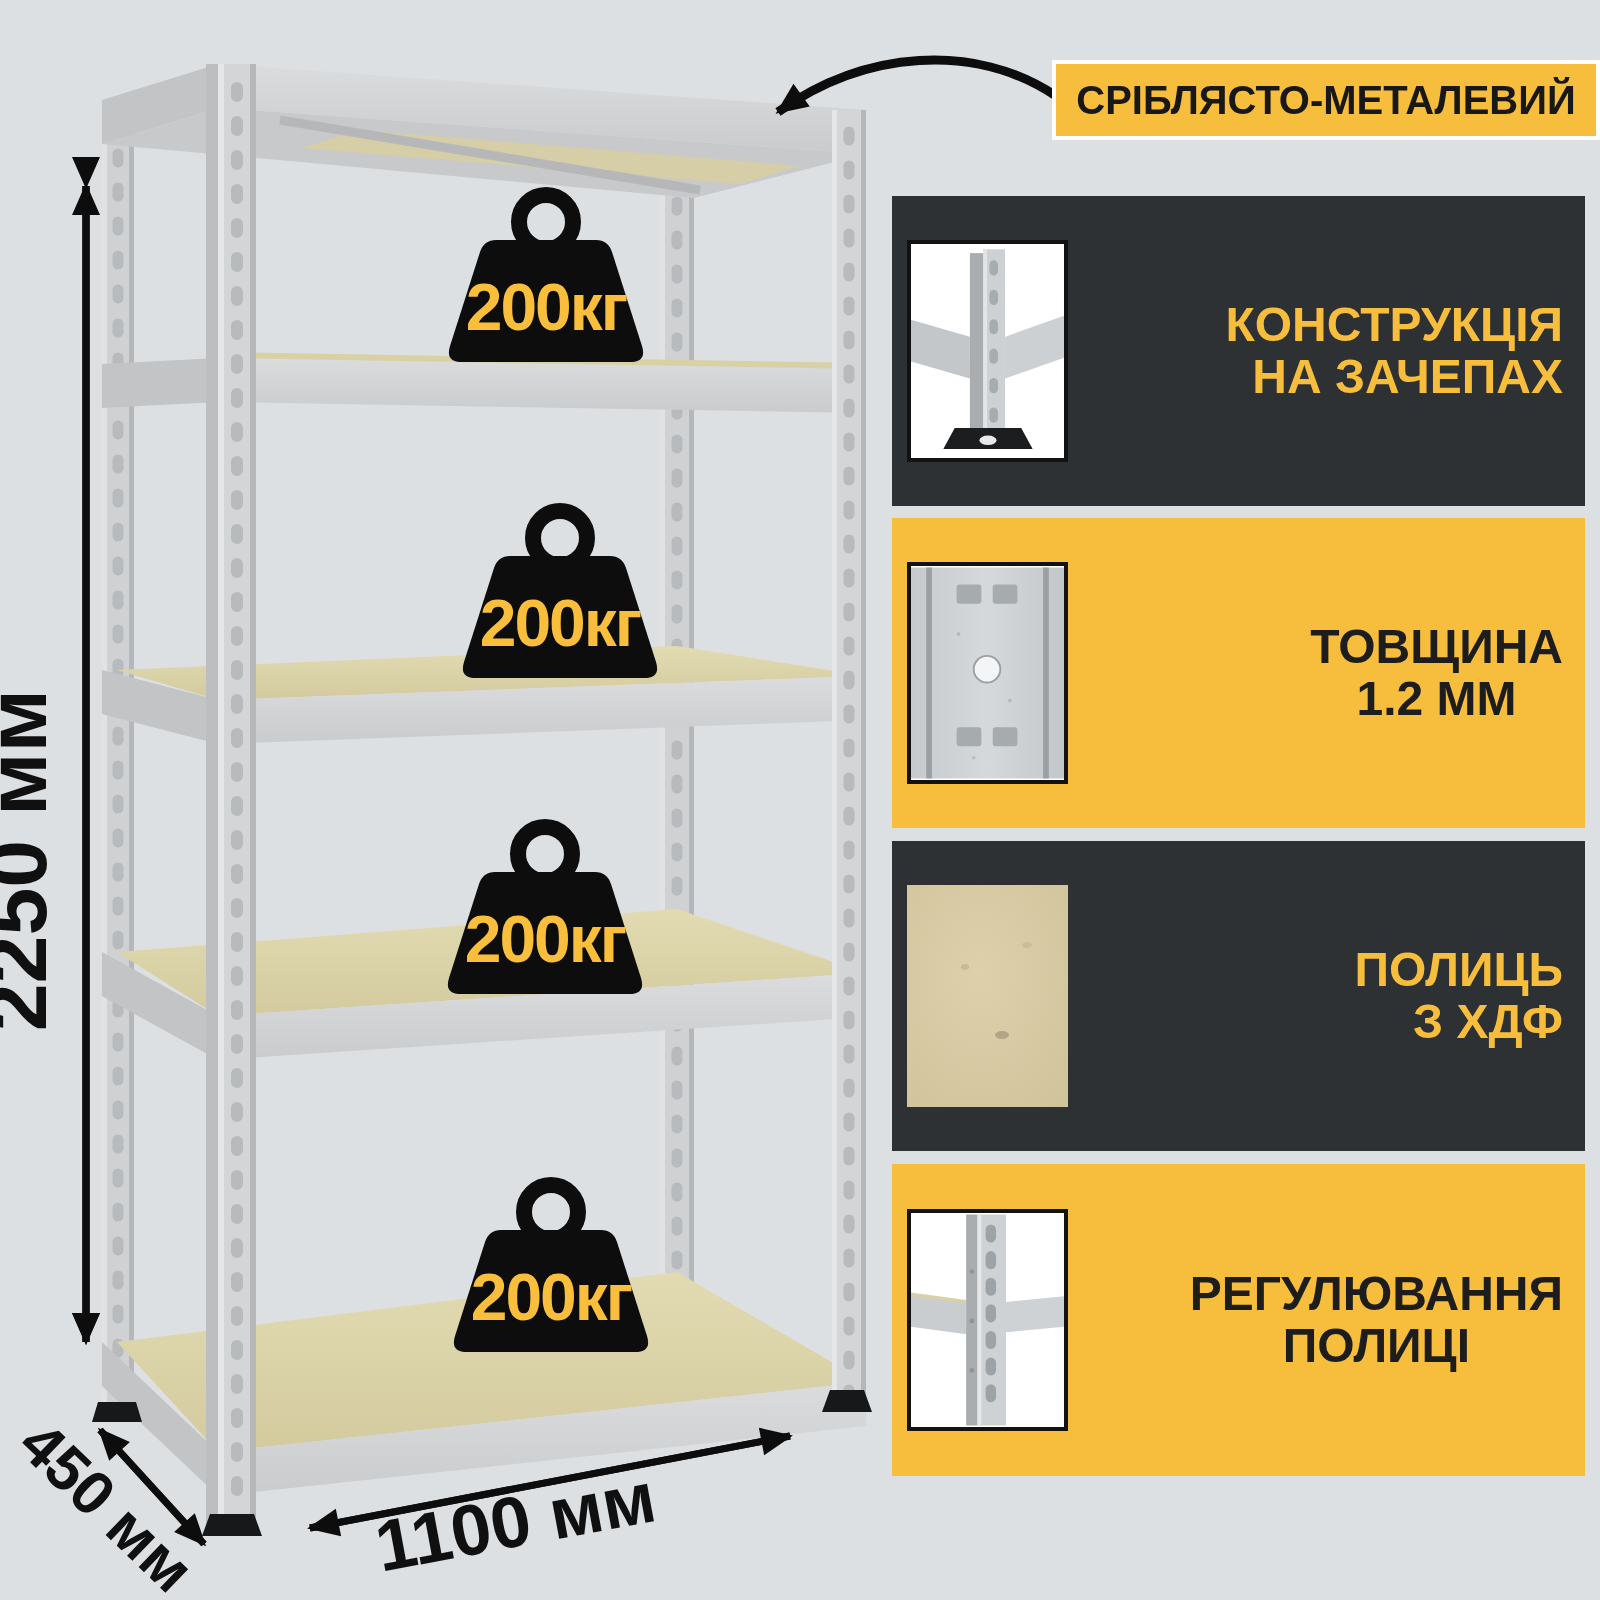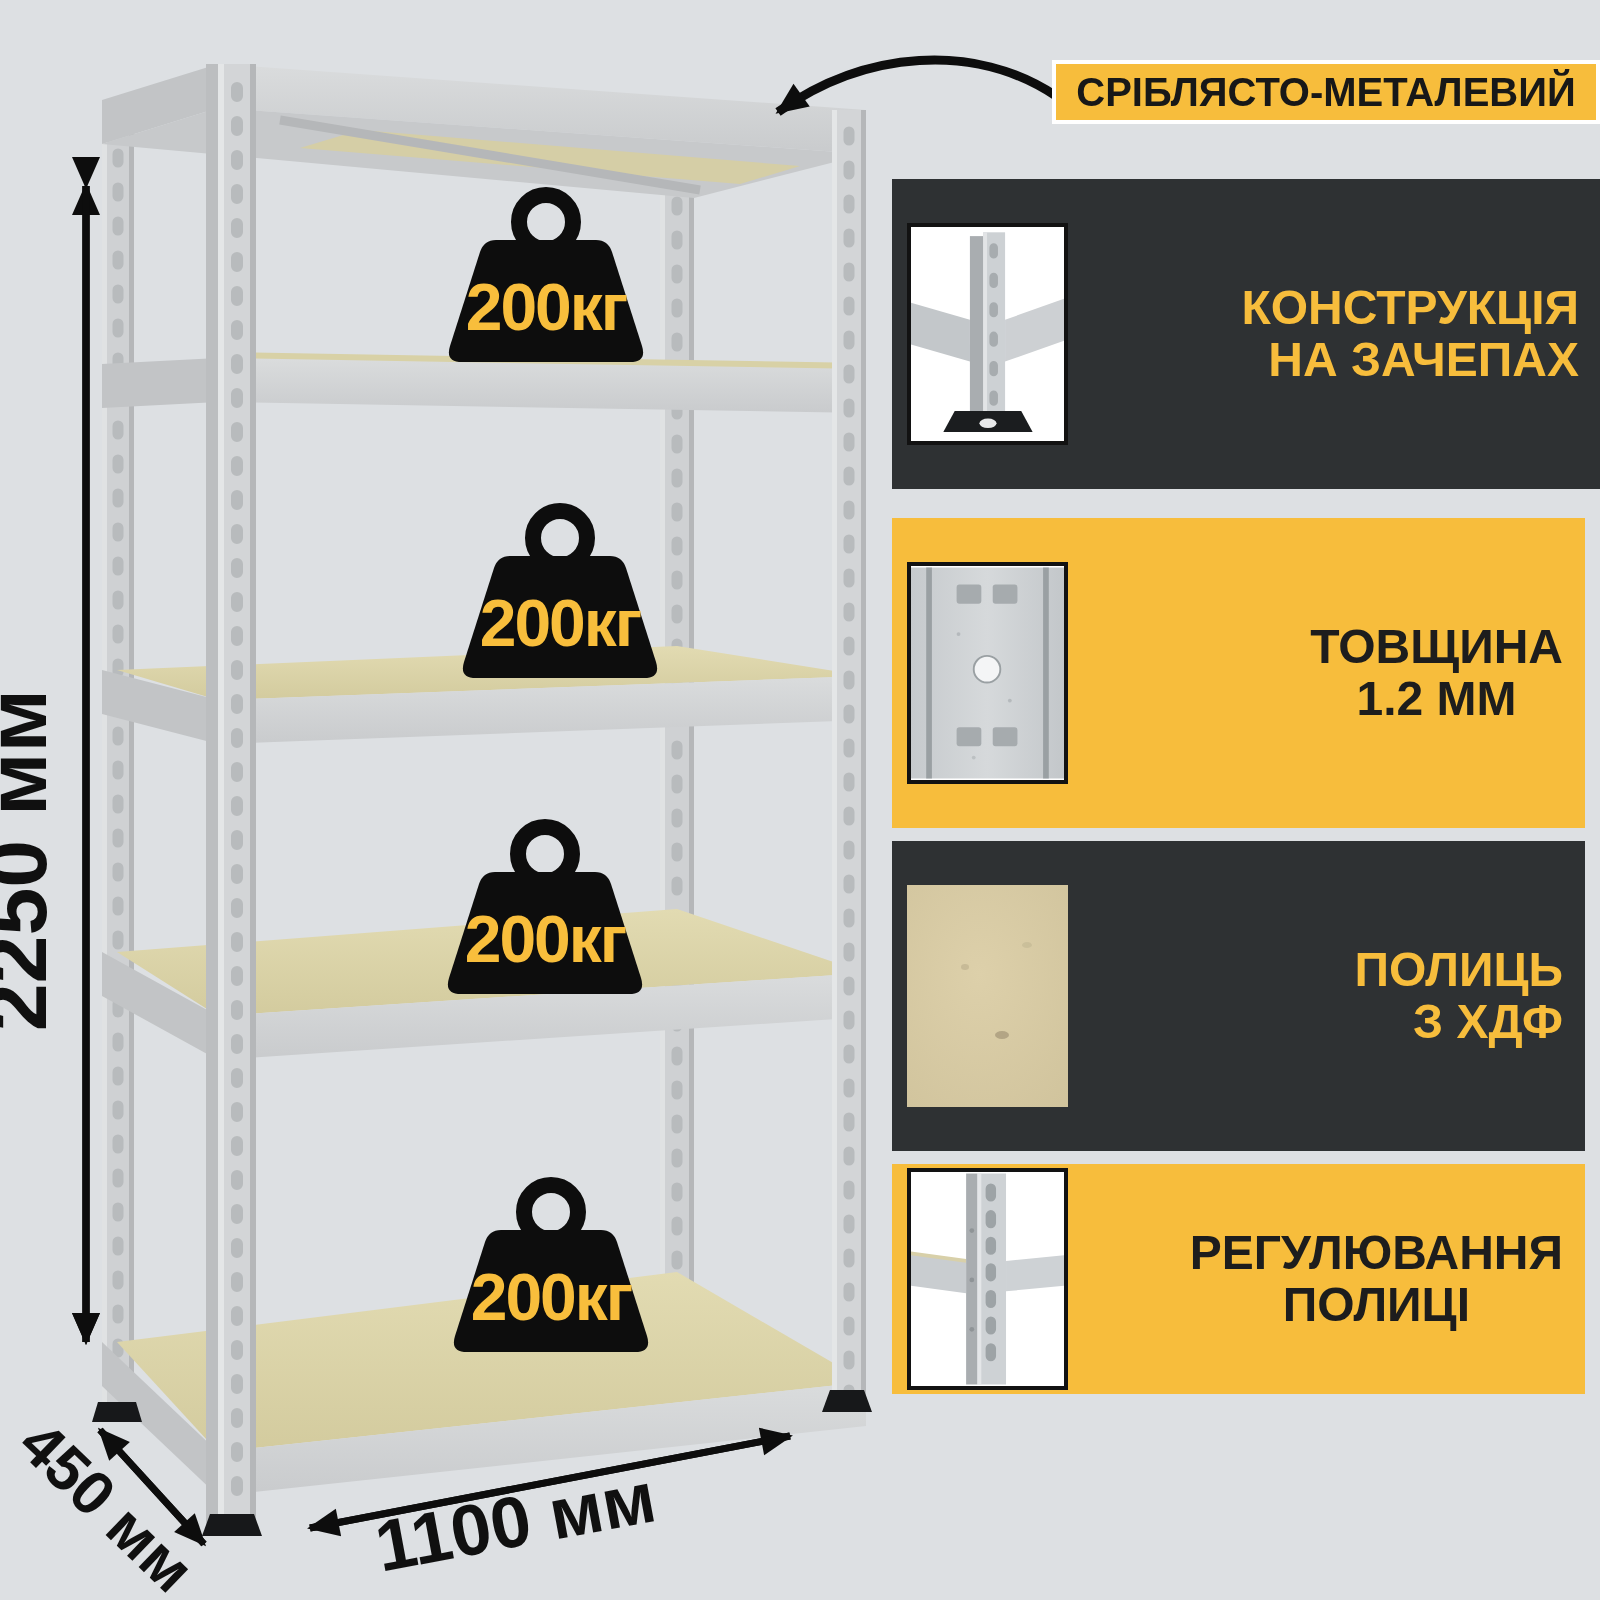--- a/index.html
+++ b/index.html
@@ -4,21 +4,21 @@
 <style>
   html,body{margin:0;padding:0;background:#b9bdc2;}
   #stage{
     position:relative;width:1600px;height:1600px;overflow:hidden;
     background:#dde0e3;font-family:"Liberation Sans",sans-serif;
   }
   #scene{position:absolute;left:0;top:0;}
   .dim-text{font-weight:bold;fill:#101010;}
   
   #badge{
-    position:absolute;left:1052px;top:60px;width:548px;height:64px;
+    position:absolute;left:1052px;top:60px;width:548px;height:80px;
     box-sizing:border-box;border:4px solid #ffffff;background:#f7bd3c;
     display:flex;align-items:center;justify-content:center;
     font-weight:bold;font-size:40px;color:#181818;letter-spacing:0px;
     white-space:nowrap;
   }
   
   .card{
     position:absolute;left:892px;width:693px;height:310px;
   }
   .card.dark{background:#2e3133;}
@@ -161,21 +161,21 @@
       <text class="dim-text" x="520" y="1546" font-size="72" text-anchor="middle" transform="rotate(-10.5,520,1546)">1100 мм</text>
     </g>
 
     <path d="M 1056 96 C 975 42 865 50 778 112" fill="none" stroke="#0d0d0d" stroke-width="9" marker-end="url(#ah)"></path>
   </svg>
 
   <div id="badge">
     <span>СРІБЛЯСТО-МЕТАЛЕВИЙ</span>
   </div>
 
-  <div class="card dark" style="top:179px;padding-left:16px;">
+  <div class="card dark" style="top:196px;">
     <div class="card-photo bordered">
       <svg viewBox="0 0 161 222">
         <rect x="0" y="0" width="161" height="222" fill="#ffffff"></rect>
         <polygon points="0,78 62,96 62,140 0,122" fill="#c3c7ca"></polygon>
         <polygon points="99,96 161,74 161,118 99,140" fill="#cdd0d3"></polygon>
         <rect x="62" y="8" width="14" height="200" fill="#a9adb0"></rect>
         <rect x="76" y="4" width="23" height="204" fill="#cdd1d4"></rect>
         <rect x="76" y="4" width="4" height="204" fill="#e2e4e6"></rect>
         <line x1="87" y1="20" x2="87" y2="190" stroke="#8f9497" stroke-width="9" stroke-dasharray="7 24" stroke-linecap="round" opacity="0.6"></line>
         <polygon points="46,192 116,192 128,214 34,214" fill="#1b1d1f"></polygon>
@@ -231,21 +231,21 @@
         <ellipse cx="58" cy="82" rx="4" ry="3" fill="#8d8065" opacity="0.25"></ellipse>
         <ellipse cx="120" cy="60" rx="5" ry="3" fill="#b3a888" opacity="0.35"></ellipse>
       </svg>
     </div>
     <div class="card-title">
       <span>ПОЛИЦЬ</span>
       <span>З ХДФ</span>
     </div>
   </div>
 
-  <div class="card yellow" style="top:1164px;height:230px;">
+  <div class="card yellow" style="top:1164px;height:312px;">
     <div class="card-photo bordered">
       <svg viewBox="0 0 161 222">
         <rect x="0" y="0" width="161" height="222" fill="#ffffff"></rect>
         <polygon points="0,82 58,90 58,95 0,87" fill="#d8d0a9"></polygon>
         <polygon points="0,86 58,94 58,126 0,118" fill="#c9cdd0"></polygon>
         <polygon points="100,92 161,86 161,118 100,124" fill="#ced2d5"></polygon>
         <rect x="58" y="0" width="12" height="222" fill="#a9adb0"></rect>
         <rect x="70" y="0" width="30" height="222" fill="#ced2d5"></rect>
         <rect x="70" y="0" width="4" height="222" fill="#e4e6e8"></rect>
         <line x1="84" y1="16" x2="84" y2="210" stroke="#92989b" stroke-width="11" stroke-dasharray="8 20" stroke-linecap="round" opacity="0.8"></line>

